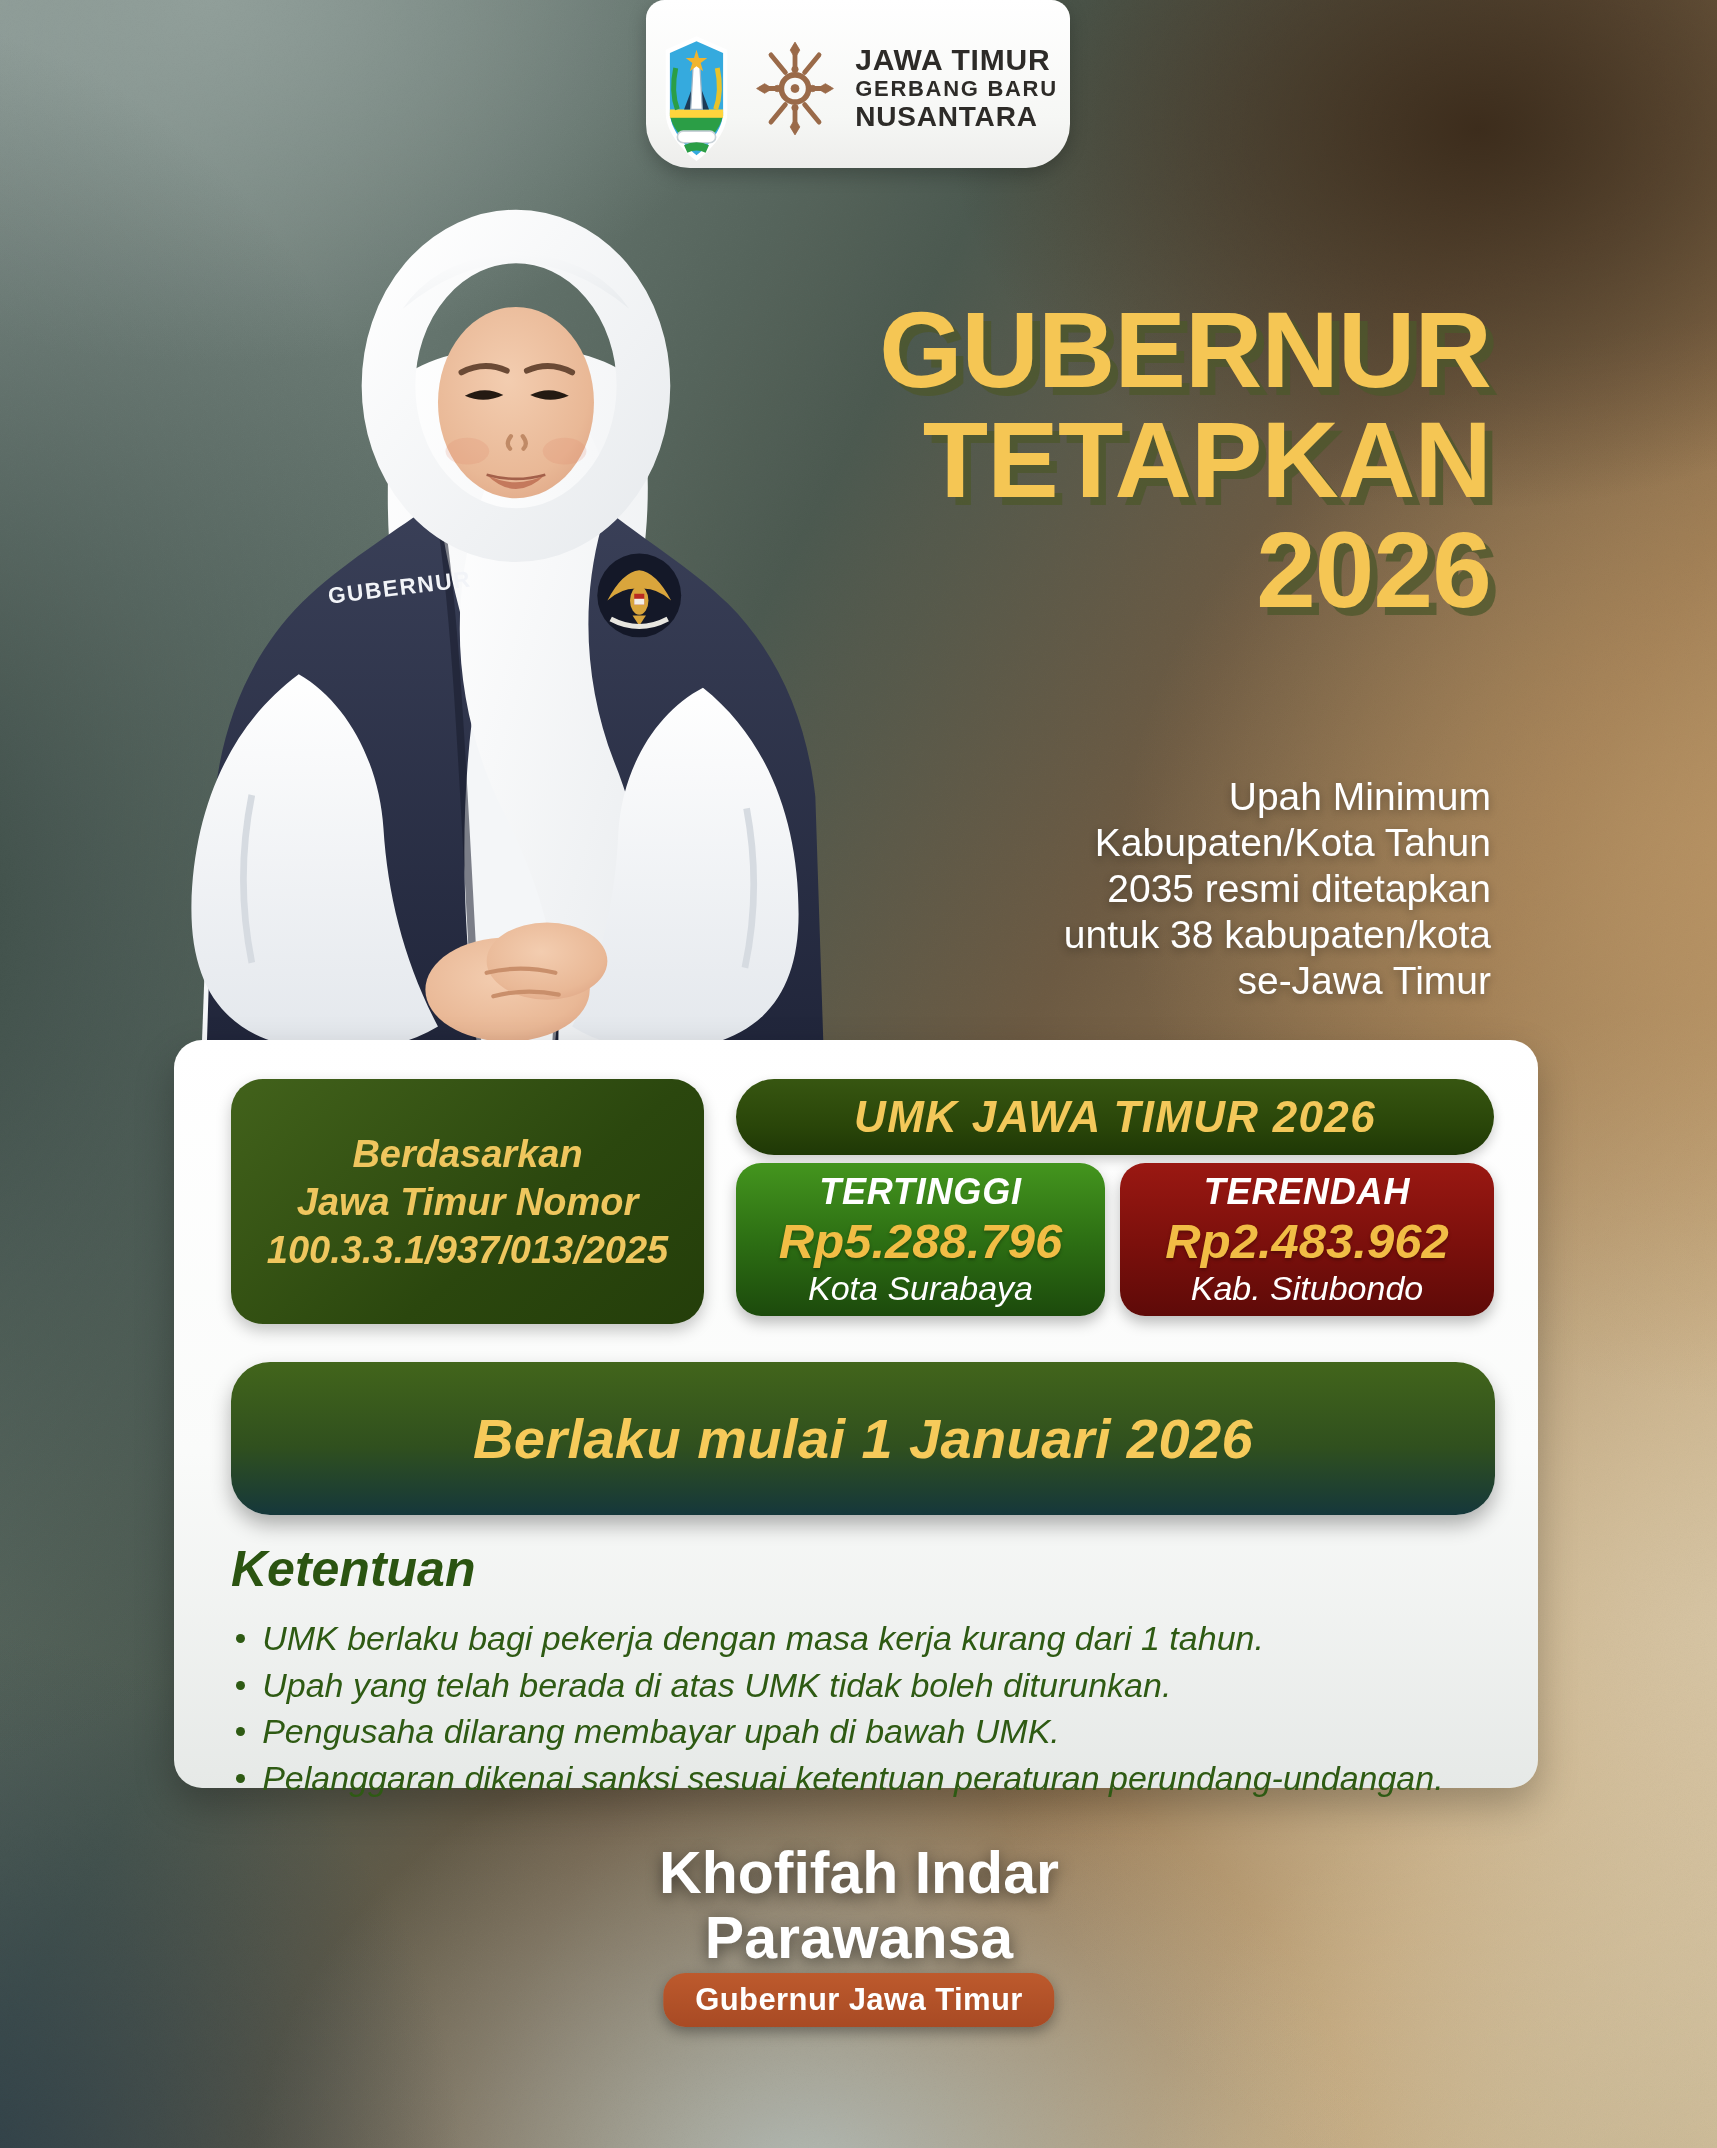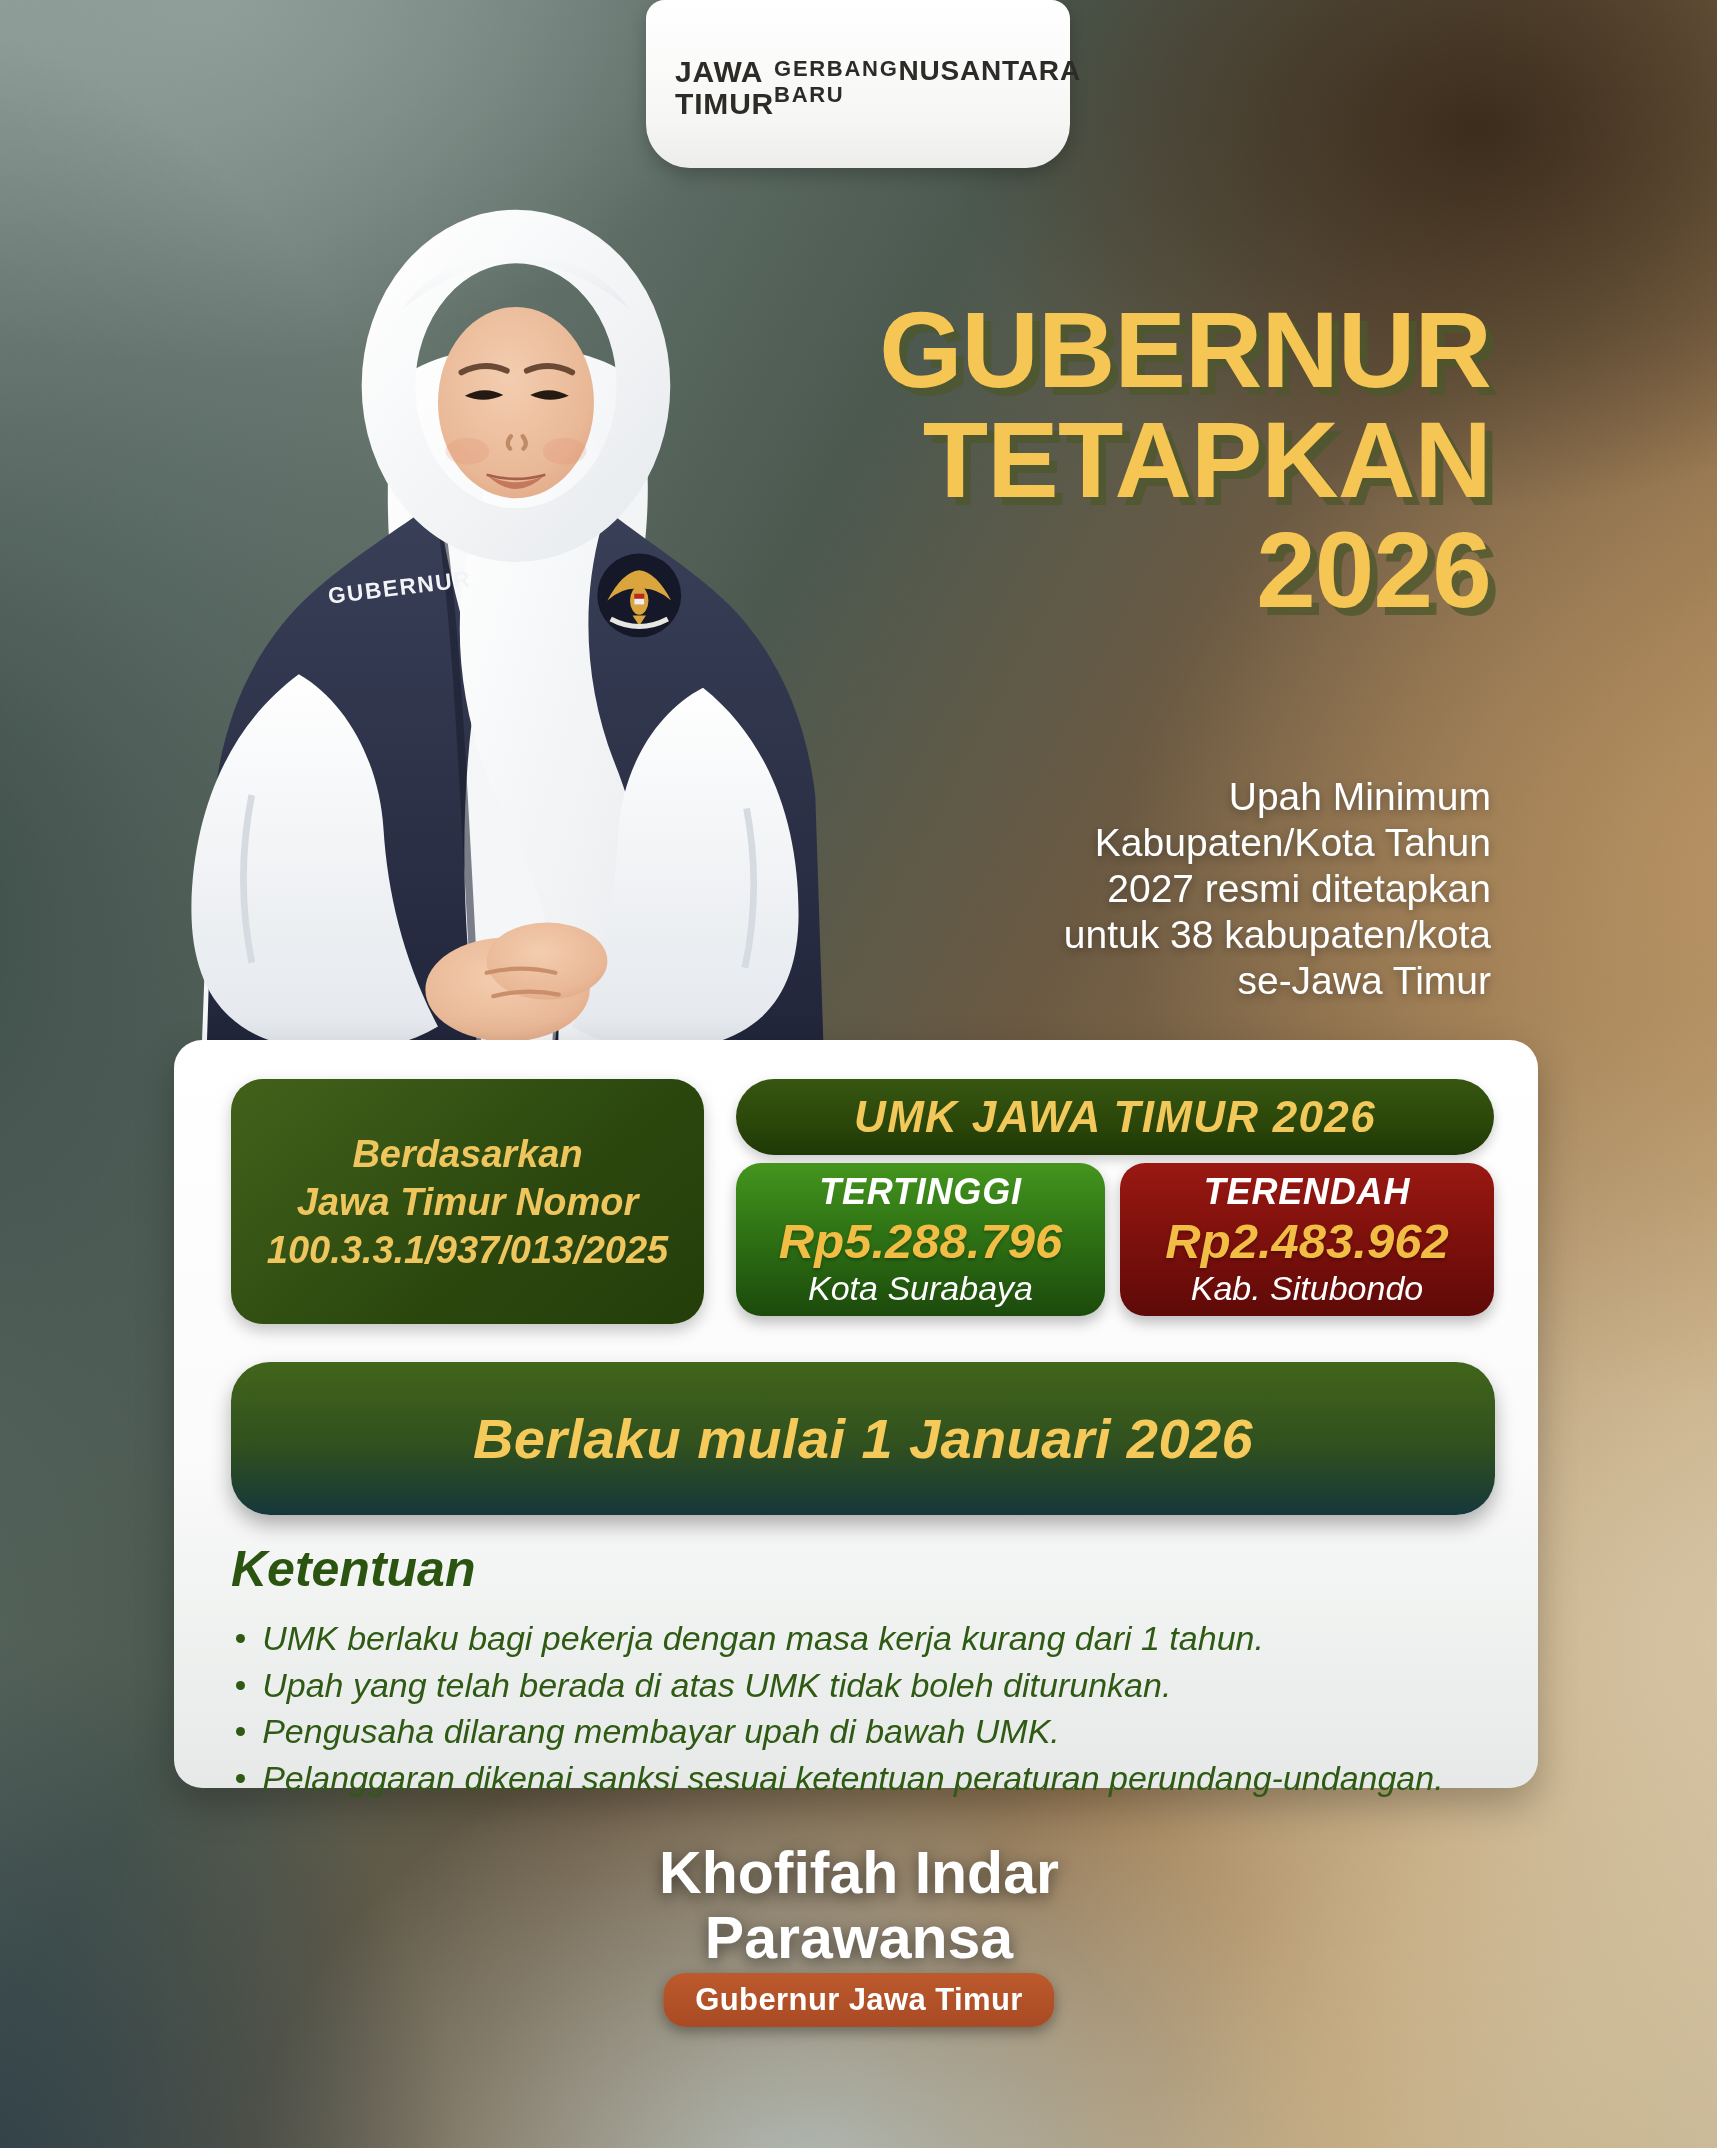--- a/index.html
+++ b/index.html
@@ -17,21 +17,21 @@
       linear-gradient(118deg,#8a9894 0%,#64746d 22%,#4c5a50 38%,#6d5b43 55%,#93744e 70%,#c2a376 85%,#d7c6a3 100%);
   }
   .noise{position:absolute;inset:0;width:100%;height:100%;pointer-events:none;mix-blend-mode:multiply;}
 
   
   .logo-card{position:absolute;left:646px;top:0;width:424px;height:168px;
     border-radius:18.5px 18.5px 44px 44px;
     background:linear-gradient(180deg,#ffffff 0%,#f6f7f5 70%,#ededeb 100%);
     box-shadow:0 6.7px 18.5px rgba(0,0,0,.22);
     display:flex;align-items:center;justify-content:center;gap:20px;padding-top:8.4px;box-sizing:border-box;}
-  .brand-text{display:flex;justify-content:center;color:#2d2b28;}
+  .brand-text{display:flex;flex-direction:column;justify-content:center;color:#2d2b28;}
   .brand-l1{font-size:30px;font-weight:700;letter-spacing:0.8px;line-height:32px;}
   .brand-l2{font-size:22px;font-weight:600;letter-spacing:1.7px;line-height:26px;}
   .brand-l3{font-size:28px;font-weight:800;letter-spacing:0.8px;line-height:30px;}
 
   
   .person{position:absolute;left:126px;top:208px;width:738px;height:847px;}
 
   
   .title-block{position:absolute;right:227px;top:295px;text-align:right;
     font-weight:700;font-size:107px;line-height:110px;letter-spacing:-0.8px;
@@ -207,21 +207,21 @@
   </div>
 
   <div class="title-block">
     <div>GUBERNUR</div>
     <div>TETAPKAN</div>
     <div>2026</div>
   </div>
   <div class="subtitle">
     <div>Upah Minimum</div>
     <div>Kabupaten/Kota Tahun</div>
-    <div>2027 resmi ditetapkan</div>
+    <div>2035 resmi ditetapkan</div>
     <div>untuk 38 kabupaten/kota</div>
     <div>se-Jawa Timur</div>
   </div>
 
   <div class="main-card">
     <div class="decree-box">
       <div>Berdasarkan</div>
       <div>Jawa Timur Nomor</div>
       <div>100.3.3.1/937/013/2025</div>
     </div>

